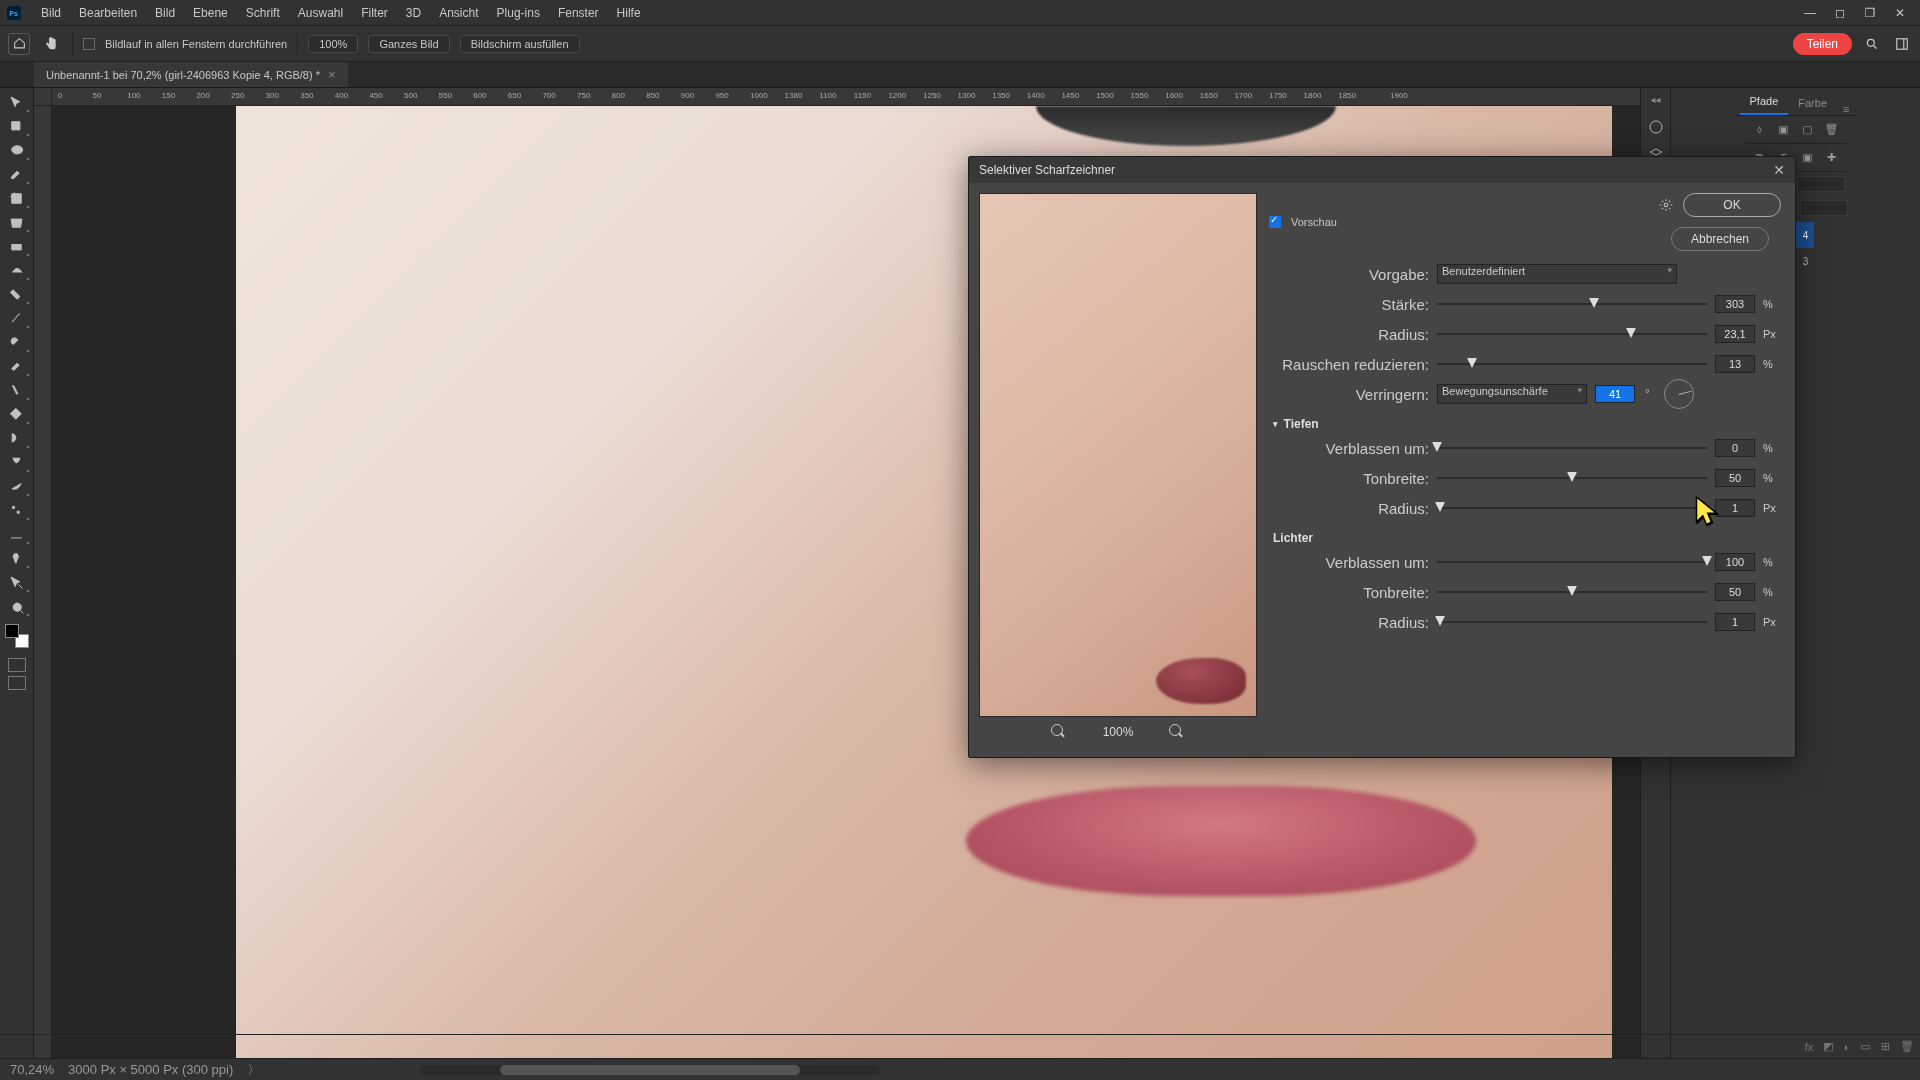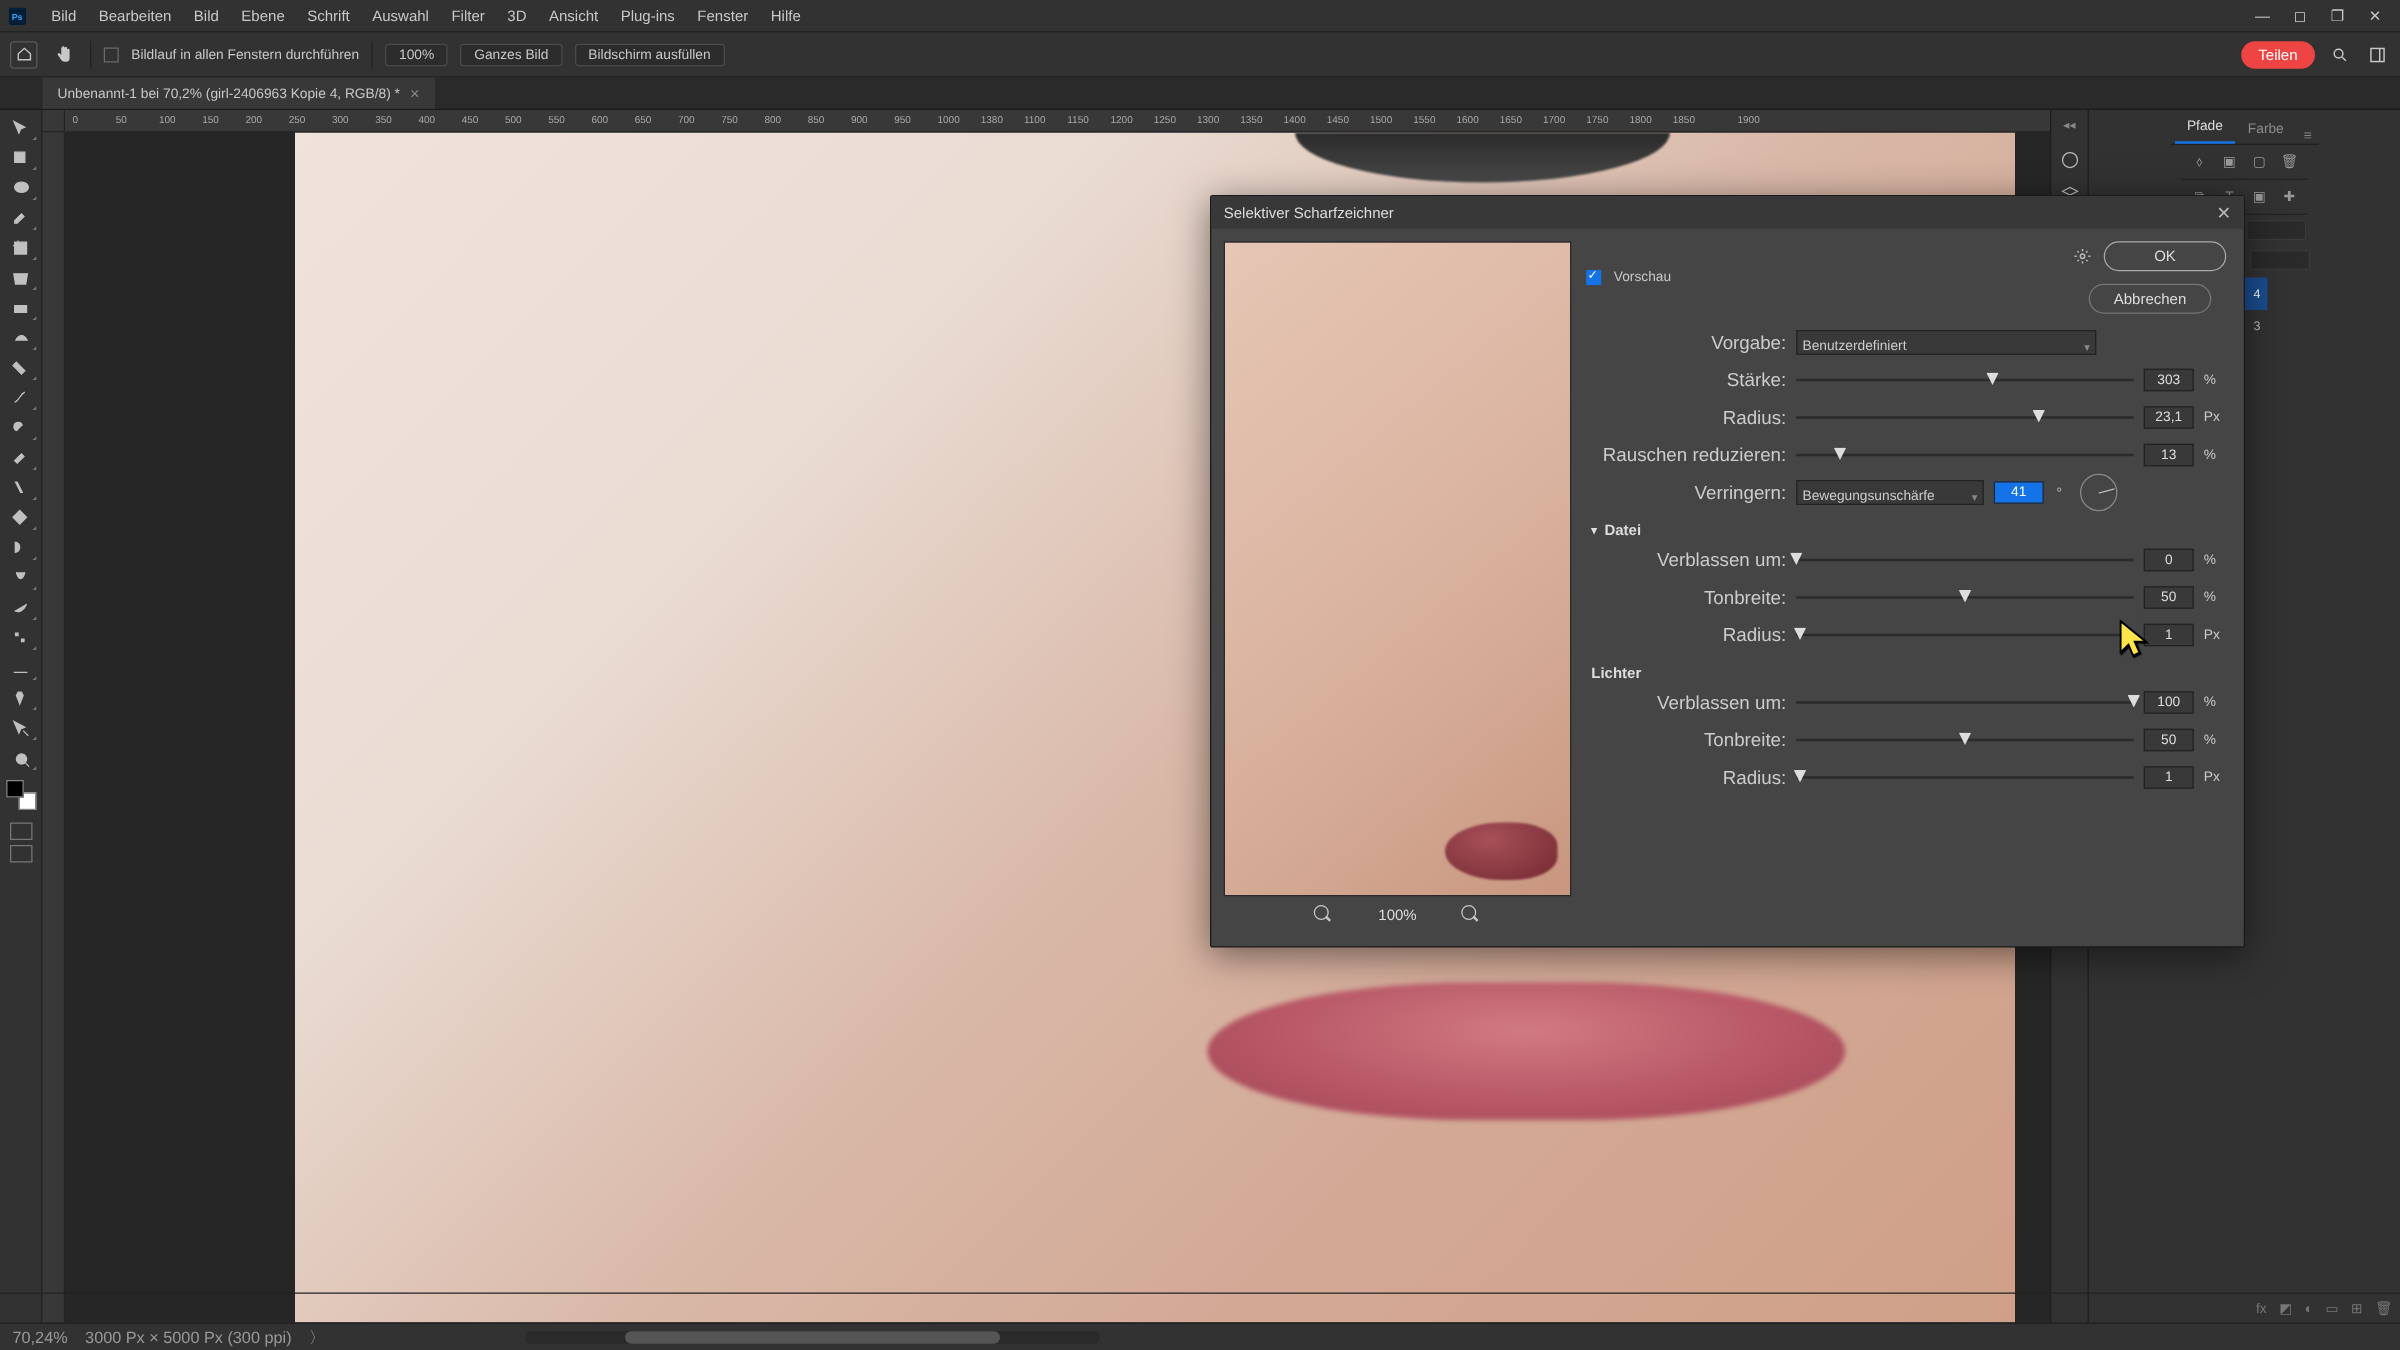--- a/index.html
+++ b/index.html
@@ -100,21 +100,21 @@
 .gear{width:14px;height:14px;color:#bbb;}
 
 .ctl-row{display:flex;align-items:center;height:30px;gap:8px;}
 .ctl-row .lab{width:160px;text-align:right;font-size:15px;color:#ccc;}
 .ctl-row .slider{flex:1;height:14px;position:relative;}
 .ctl-row .slider .track{position:absolute;left:0;right:0;top:6px;height:2px;background:#2b2b2b;}
 .ctl-row .slider .thumb{position:absolute;top:1px;width:10px;height:10px;background:#ddd;border-radius:1px;transform:translateX(-50%) rotate(180deg);clip-path:polygon(50% 0,100% 100%,0 100%);}
 .ctl-row .val{width:40px;height:18px;background:#393939;border:1px solid #222;text-align:center;font-size:11px;color:#ddd;display:flex;align-items:center;justify-content:center;}
 .ctl-row .val.sel{background:#1473e6;color:#fff;}
 .ctl-row .unit{width:18px;font-size:11px;color:#ccc;}
-.ctl-row select,.dd{width:160px;height:20px;background:#393939;border:1px solid #222;color:#ccc;font-size:11px;padding:0 4px;display:flex;align-items:flex-end;justify-content:space-between;}
+.ctl-row select,.dd{width:160px;height:20px;background:#393939;border:1px solid #222;color:#ccc;font-size:11px;padding:0 4px;display:flex;align-items:flex-start;justify-content:space-between;}
 .dd .caret{font-size:9px;color:#888;}
 .small-dd{width:150px;}
 .angle-circle{width:30px;height:30px;border:1px solid #888;border-radius:50%;position:relative;margin-left:6px;}
 .angle-circle::after{content:"";position:absolute;left:50%;top:50%;width:13px;height:1px;background:#bbb;transform-origin:left center;transform:rotate(-15deg);}
 .deg{font-size:12px;color:#bbb;margin-left:2px;}
 
 .section-head{display:flex;align-items:center;gap:6px;font-weight:600;color:#ddd;font-size:12px;margin:8px 0 2px 4px;}
 .section-head .tw{font-size:9px;}
 
 
@@ -532,21 +532,21 @@
             <span>Bewegungsunschärfe</span>
             <span class="caret">▾</span>
           </div>
         <div class="val sel">41</div>
         <span class="deg">°</span>
         <div class="angle-circle"></div>
       </div>
 
       <div class="section-head">
           <span class="tw">▾</span>
-          <span>Datei</span>
+          <span>Tiefen</span>
         </div>
       <div class="ctl-row">
         <div class="lab">Verblassen um:</div>
         <div class="slider">
             <div class="track"></div>
             <div class="thumb" style="left:0%"></div>
           </div>
         <div class="val">0</div>
         <div class="unit">%</div>
       </div>

